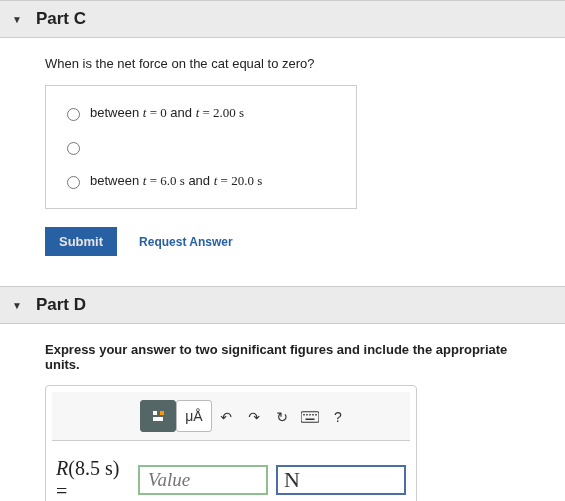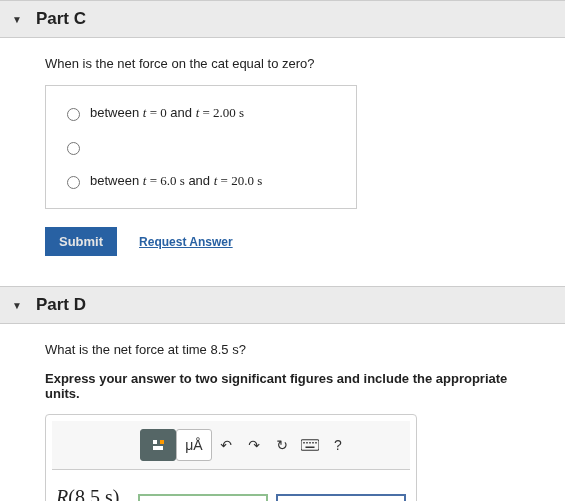--- a/index.html
+++ b/index.html
@@ -69,42 +69,41 @@
     padding: 7px 14px;
     font-size: 13px;
     font-weight: bold;
     cursor: pointer;
   }
   .request-link {
     margin-left: 22px;
     color: #2861a3;
     font-weight: bold;
     font-size: 12px;
-    text-decoration: underline;
     cursor: pointer;
   }
   .instruction-bold {
     font-weight: bold;
     margin-bottom: 13px;
     font-size: 13px;
   }
   .answer-area {
     border: 1px solid #ccc;
     border-radius: 4px;
     display: inline-block;
     padding: 0;
     width: 370px;
   }
   .toolbar {
     background: #f7f7f7;
     border-bottom: 1px solid #ccc;
     padding: 8px 8px;
     margin: 6px;
     display: flex;
-    align-items: center;
+    align-items: flex-end;
     gap: 0;
   }
   .tool-btn {
     width: 34px;
     height: 30px;
     border: 1px solid #bbb;
     background: #fff;
     border-radius: 3px;
     display: flex;
     align-items: center;
@@ -196,21 +195,20 @@
     </div>
   </div>
 </div>
 
 <div class="part-container">
   <div class="part-header">
     <span class="tri">▼</span>
     <span class="title">Part D</span>
   </div>
   <div class="part-body">
-    <div class="question-text">What is the net force at time 8.5 s?</div>
     <div class="instruction-bold">Express your answer to two significant figures and include the appropriate units.</div>
 
     <div class="answer-area">
       <div class="toolbar">
         <div style="width:80px;"></div>
         <div class="tool-btn fraction-icon">
           <div class="top">
               <div class="sq"></div>
               <div class="sq" style="background:#f90;"></div>
             </div>

